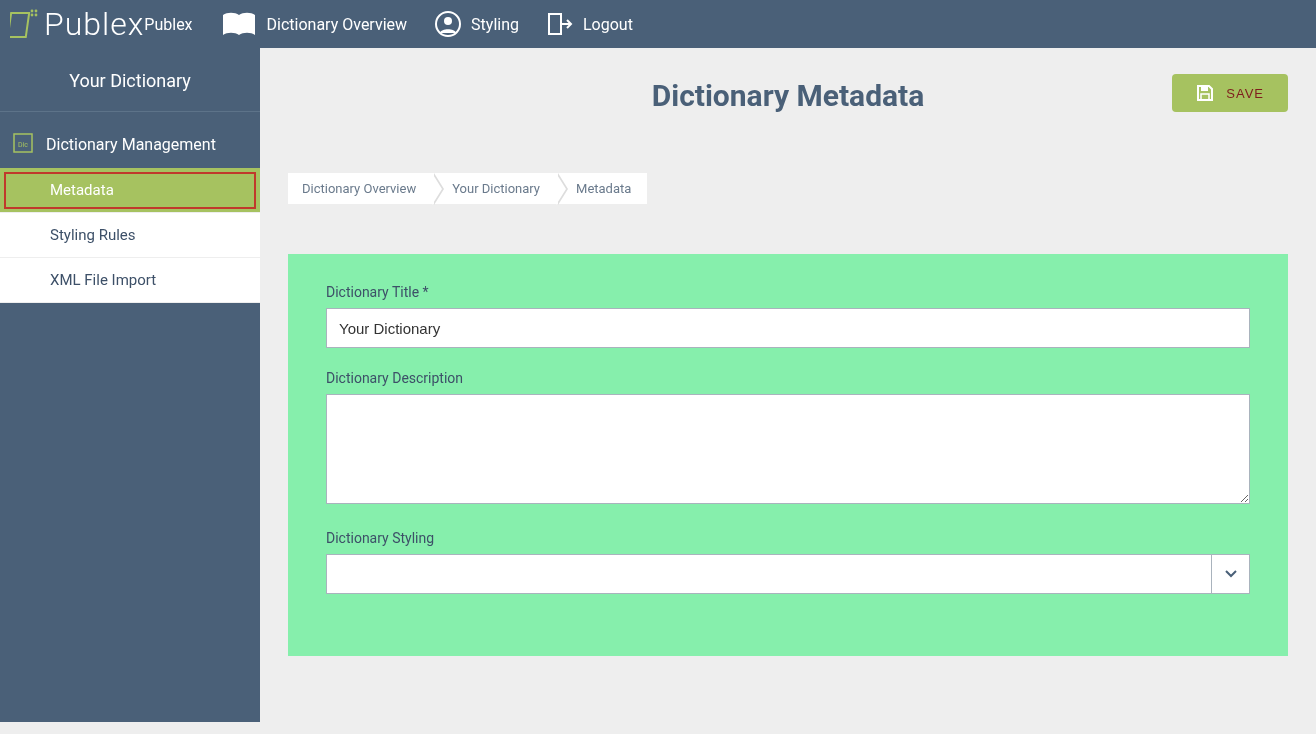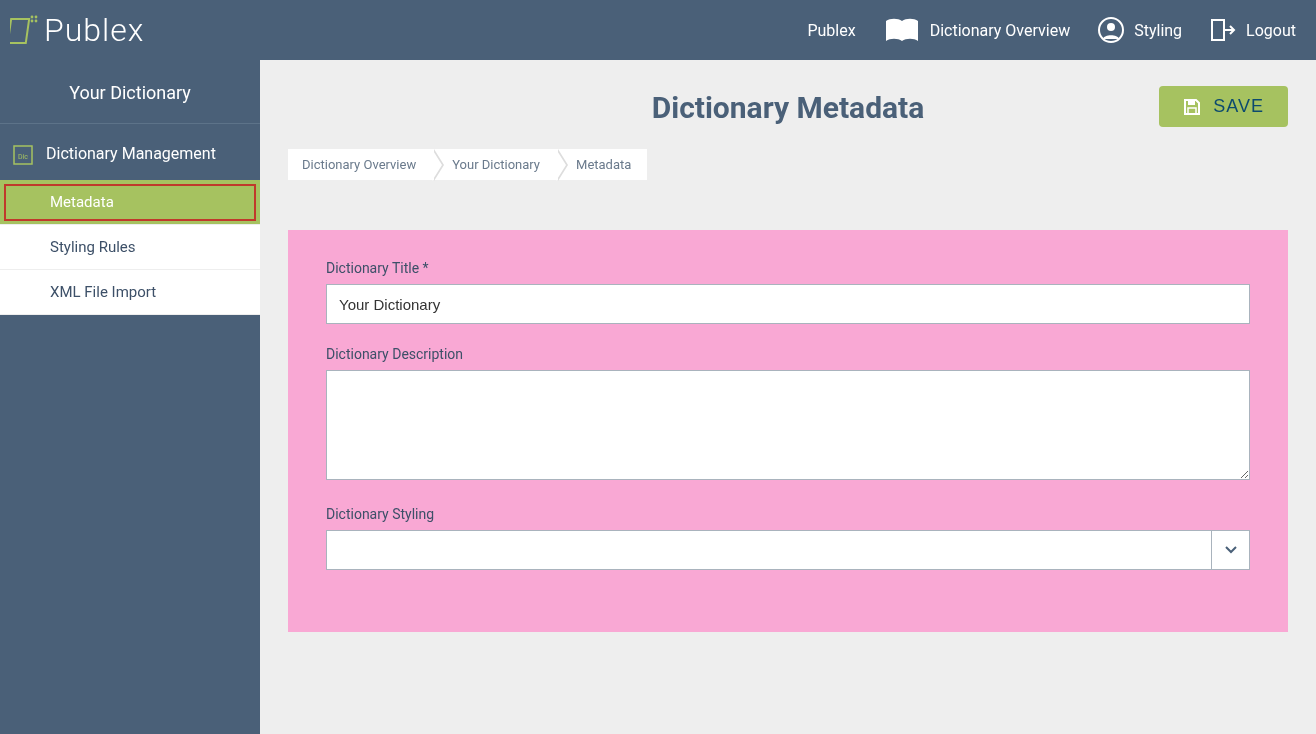--- a/index.html
+++ b/index.html
@@ -5,24 +5,24 @@
   * { box-sizing: border-box; margin: 0; padding: 0; }
   body {
     font-family: -apple-system, BlinkMacSystemFont, "Segoe UI", Roboto, Arial, sans-serif;
     background: #eeeeee;
     width: 1316px;
     height: 734px;
     overflow: hidden;
   }
   .header {
     background: #4a6078;
-    height: 60px;
-    display: flex;
-    align-items: center;
-    justify-content: space-between;
+    height: 48px;
+    display: flex;
+    align-items: center;
+    justify-content: flex-start;
     padding: 0 20px 0 10px;
     color: #fff;
   }
   .logo {
     display: flex;
     align-items: center;
     gap: 6px;
   }
   .logo-text {
     font-size: 32px;
@@ -57,21 +57,21 @@
   }
   .sidebar-title {
     color: #fff;
     font-size: 18px;
     padding: 22px 0 20px 0;
     text-align: center;
     border-bottom: 1px solid #5d7389;
   }
   .sidebar-section-header {
     display: flex;
-    align-items: flex-start;
+    align-items: flex-end;
     gap: 12px;
     padding: 20px 12px 14px 12px;
     color: #fff;
     font-size: 16px;
   }
   .sidebar-submenu {
     background: #fff;
   }
   .sidebar-sub-item {
     padding: 13px 20px 13px 50px;
@@ -89,38 +89,38 @@
   .content {
     flex: 1;
     padding: 20px 28px 28px 28px;
     overflow: auto;
   }
   .content-header-row {
     display: flex;
     align-items: center;
     justify-content: center;
     position: relative;
-    margin-bottom: 24px;
+    margin-bottom: 60px;
     padding-top: 10px;
   }
   .page-title {
     font-size: 30px;
     font-weight: 700;
     color: #4a6078;
   }
   .save-btn {
     position: absolute;
     right: 0;
     top: 6px;
     background: #a6c260;
-    color: #0c4a6e;
+    color: #7f1d1d;
     border: none;
     border-radius: 4px;
     padding: 10px 24px;
-    font-size: 18px;
+    font-size: 13px;
     display: flex;
     align-items: center;
     gap: 12px;
     cursor: pointer;
     letter-spacing: 1px;
   }
   .breadcrumb {
     display: flex;
     align-items: center;
     margin-bottom: 50px;
@@ -151,21 +151,21 @@
     top: 0;
     width: 0; height: 0;
     border-top: 16px solid transparent;
     border-bottom: 16px solid transparent;
     border-left: 10px solid #ddd;
     z-index: 1;
   }
   .crumb:last-child::after,
   .crumb:last-child::before { display: none; }
   .form-card {
-    background: #f9a8d4;
+    background: #86efac;
     padding: 30px 38px 40px 38px;
   }
   .field-group { margin-bottom: 22px; }
   .field-label {
     font-size: 14px;
     color: #3d5068;
     margin-bottom: 8px;
     display: block;
   }
   .text-input, .textarea, .select-wrap, .url-input {

